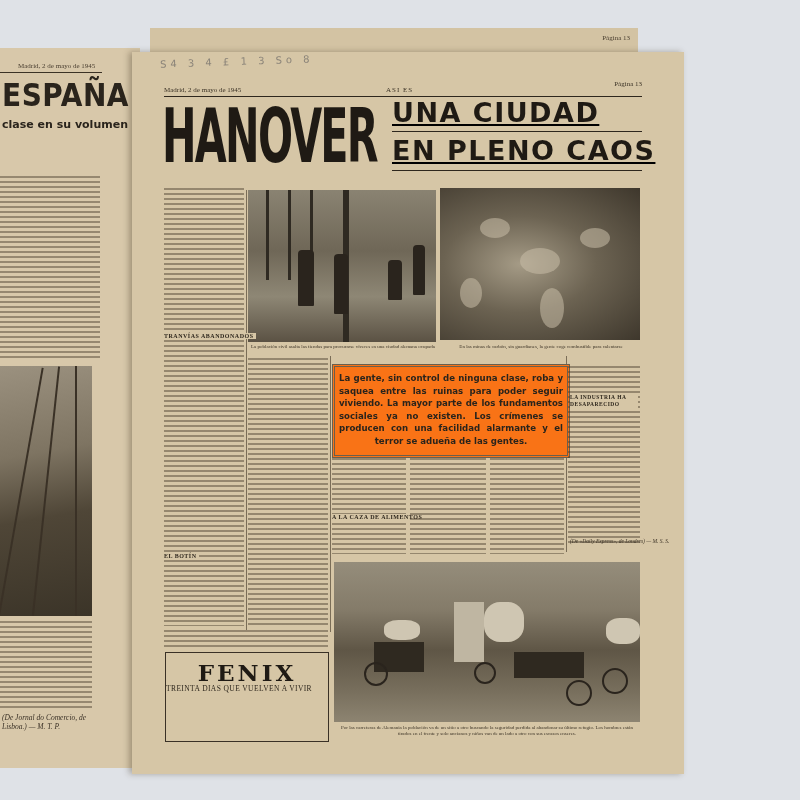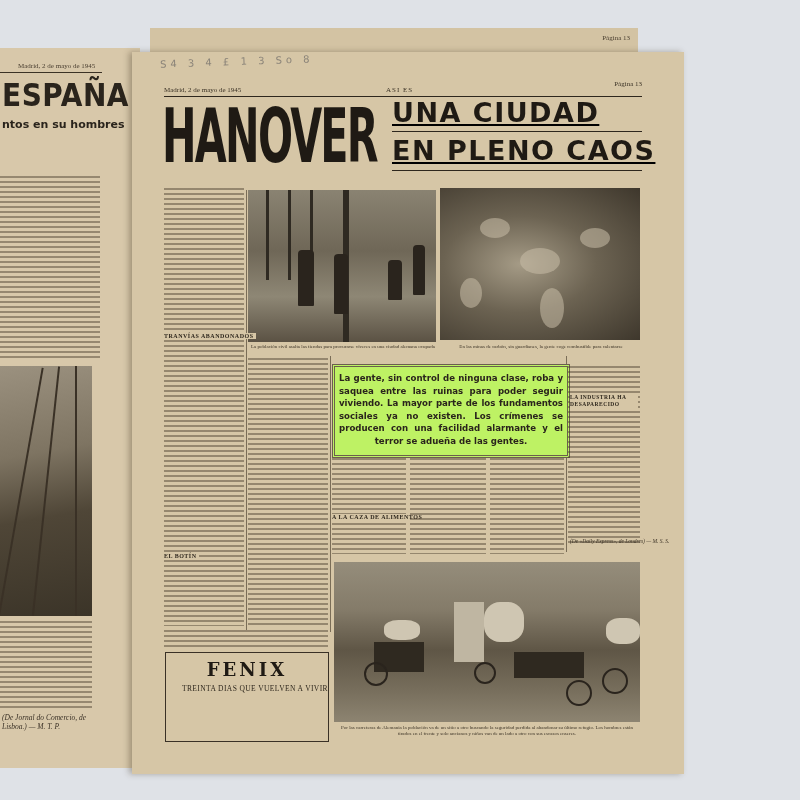--- a/index.html
+++ b/index.html
@@ -42,52 +42,52 @@
   .photo1 .fig { position:absolute; background:#2a241d; border-radius:4px 4px 1px 1px; }
   .photo2 { position:absolute; left:440px; top:188px; width:200px; height:152px; background:radial-gradient(ellipse at 40% 50%,#a59b86 0%,#6c6352 45%,#3e372c 100%); overflow:hidden; }
   .photo2 .blob { position:absolute; border-radius:50%; background:rgba(200,190,168,0.55); }
   .cap { position:absolute; font-size:5px; color:#3d3427; line-height:6px; }
 
   .col-rule { position:absolute; width:0; border-left:1px solid #7a6d57; }
   .col-b { position:absolute; left:164px; top:340px; width:80px; height:286px; }
   .col-c { position:absolute; left:248px; top:358px; width:80px; height:268px; }
   .sub-head { position:absolute; font-size:6px; font-weight:bold; color:#2e271d; letter-spacing:0.5px; background:#d6c6a6; padding-right:2px; }
 
-  .pull { position:absolute; left:332px; top:364px; width:232px; height:88px; border:3px solid #6b5f4d; border-style:double; background:#bef264; padding:0; }
+  .pull { position:absolute; left:332px; top:364px; width:232px; height:88px; border:3px solid #6b5f4d; border-style:double; background:#f97316; padding:0; }
   .pull .inner { position:absolute; left:4px; right:4px; top:5px; font-family:"DejaVu Sans", sans-serif; font-weight:bold; font-size:8.6px; line-height:12.6px; color:#2a241c; text-align:justify; text-align-last:center; }
 
   .col-d { position:absolute; left:332px; top:458px; width:74px; height:96px; }
   .col-e { position:absolute; left:410px; top:458px; width:76px; height:96px; }
   .col-f { position:absolute; left:490px; top:458px; width:74px; height:96px; }
   .col-g { position:absolute; left:568px; top:366px; width:72px; height:178px; }
 
   .photo3 { position:absolute; left:334px; top:562px; width:306px; height:160px; background:linear-gradient(180deg,#958d7b 0%,#847b69 30%,#5f5646 55%,#776e5c 80%,#8d8471 100%); overflow:hidden; }
   .photo3 .wheel { position:absolute; border:2px solid #2a241d; border-radius:50%; }
   .photo3 .cart { position:absolute; background:#2f2920; }
   .photo3 .bundle { position:absolute; background:#cfc6b2; border-radius:40%; }
 
   .fenix { position:absolute; left:165px; top:652px; width:162px; height:88px; border:1.5px solid #3a3126; }
-  .fenix .t { position:absolute; left:0; right:0; top:6px; text-align:center; font-family:"DejaVu Serif", serif; font-weight:bold; font-size:18px; letter-spacing:3px; color:#1f1a14; }
-  .fenix .s { position:absolute; left:0; right:0; top:31px; text-align:right; font-size:7.5px; color:#2e271d; letter-spacing:0.4px; }
+  .fenix .t { position:absolute; left:0; right:0; top:6px; text-align:center; font-family:"DejaVu Serif", serif; font-weight:bold; font-size:23px; letter-spacing:3px; color:#1f1a14; }
+  .fenix .s { position:absolute; left:0; right:0; top:31px; text-align:left; font-size:7.5px; color:#2e271d; letter-spacing:0.4px; }
   .fenix .b { position:absolute; left:16px; right:12px; top:42px; font-size:7.5px; line-height:10px; color:#2e271d; text-align:center; font-weight:bold; }
   .col-h { position:absolute; left:164px; top:630px; width:164px; height:18px; }
   .credit-g { position:absolute; left:570px; top:538px; font-size:5.5px; font-style:italic; color:#3d3427; }
 </style>
 </head>
 <body>
 
 <div class="back-sheet">
   <span class="pg">Página 13</span>
 </div>
 
 <div class="left-page">
   <div class="dateline">Madrid, 2 de mayo de 1945</div>
   <div class="rule"></div>
   <div class="left-title">ESPAÑA</div>
-  <div class="left-sub1">ntos en su hombres</div>
+  <div class="left-sub1">clase en su volumen</div>
   <div class="left-cols txtcol"></div>
   <div class="left-photo">
     <div class="mast" style="left:20px;transform:rotate(10deg);"></div>
     <div class="mast" style="left:45px;transform:rotate(6deg);"></div>
     <div class="mast" style="left:75px;"></div>
   </div>
   <div class="left-text-bottom txtcol"></div>
   <div class="left-credit" style="width:90px;">(De Jornal do Comercio, de Lisboa.) — M. T. P.</div>
 </div>
 

